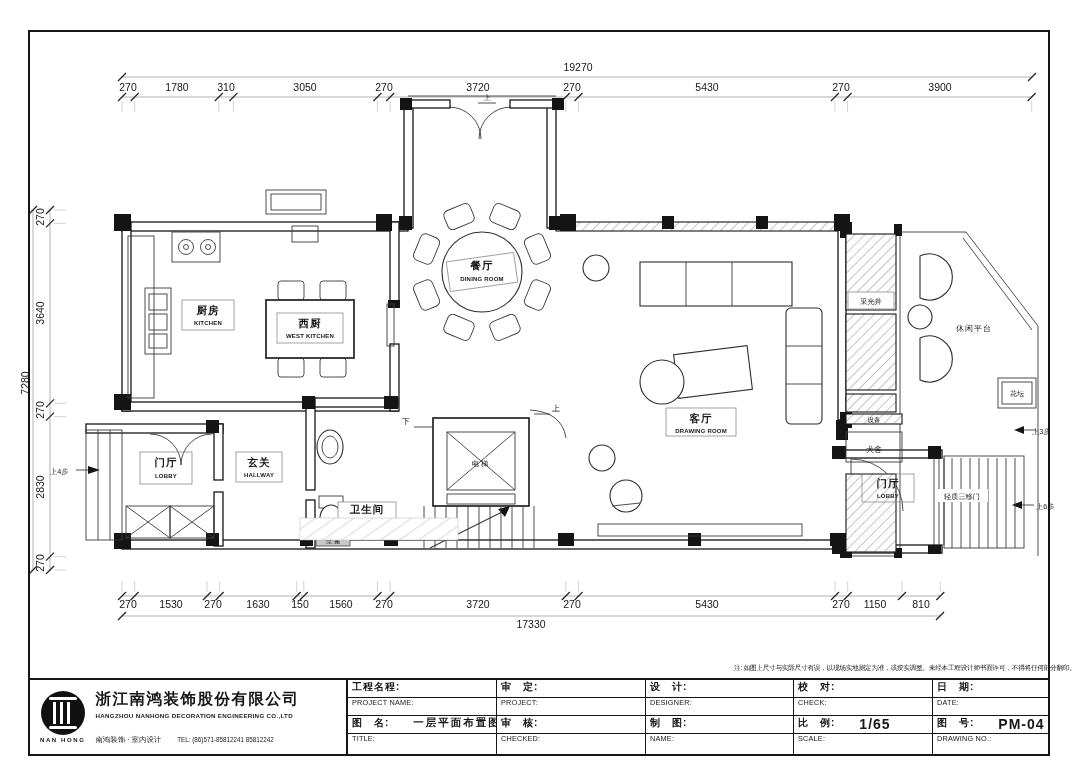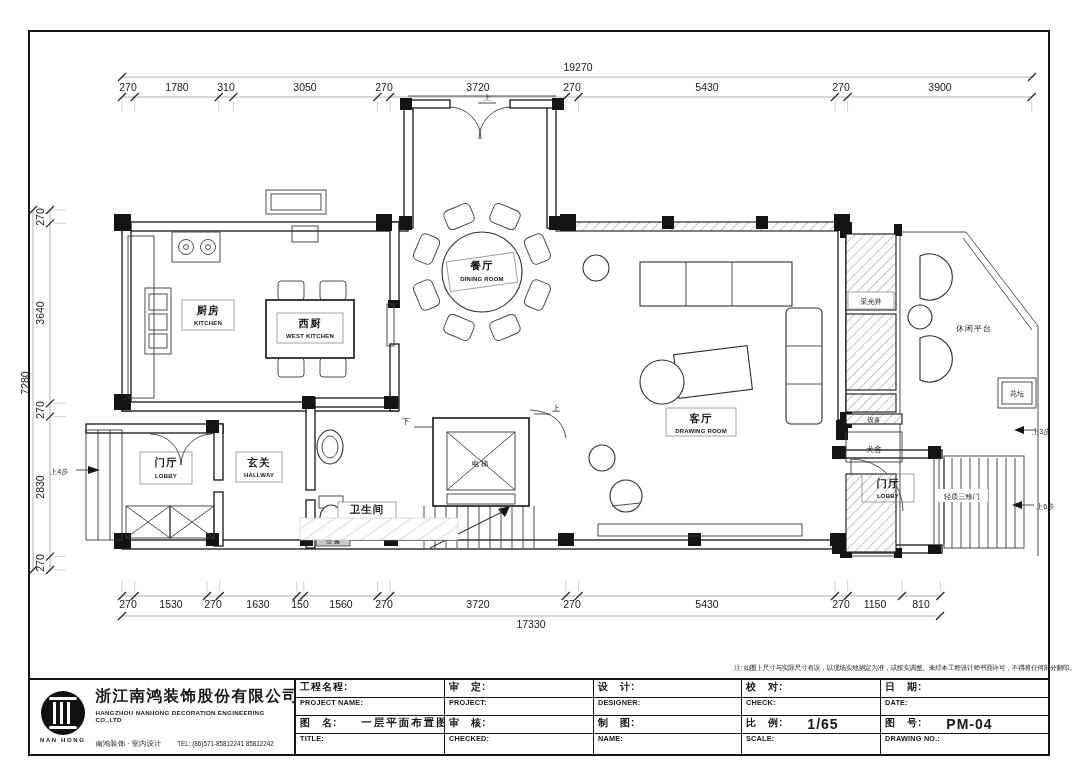--- a/index.html
+++ b/index.html
@@ -25,21 +25,21 @@
   .s7{font:7.2px "Liberation Sans",sans-serif}
   .lb{fill:none;stroke:#8c8c8c;stroke-width:0.8}
   .lbw{fill:#fff;stroke:#8c8c8c;stroke-width:0.8}
   .anc{text-anchor:middle}
   
   .note{position:absolute;left:734px;top:664px;width:318px;font-size:6.7px;
         letter-spacing:-0.3px;white-space:nowrap;color:#222}
   
   .titleblock{position:absolute;left:30px;top:678px;width:1018px;height:74px;
         border-top:2px solid #151515;display:flex;background:#fff;box-sizing:content-box}
-  .company{width:266px;border-right:2px solid #151515;display:flex;align-items:center;
+  .company{width:318px;border-right:2px solid #151515;display:flex;align-items:center;
         gap:10px;padding:2px 6px 2px 10px;box-sizing:border-box}
   .logo-wrap{display:flex;flex-direction:column;align-items:center}
   .logo{width:44px;height:44px;background:#111;border-radius:50%;display:flex;
         align-items:center;justify-content:center}
   .logo-col{width:20px;height:22px;position:relative;
         background:repeating-linear-gradient(90deg,#fff 0 3px,#111 3px 7px)}
   .logo-col::before{content:"";position:absolute;top:-5px;left:-4px;right:-4px;height:3px;background:#fff;border-radius:2px}
   .logo-col::after{content:"";position:absolute;bottom:-5px;left:-4px;right:-4px;height:3px;background:#fff;border-radius:2px}
   .logo-text{font-size:6px;font-weight:700;letter-spacing:1.6px;margin-top:2px}
   .ctext{flex:1;min-width:0}
@@ -47,21 +47,21 @@
   .cen{font-size:6.2px;font-weight:700;letter-spacing:0.3px;margin-top:2px;color:#222}
   .csub{font-size:7.4px;margin-top:16px;display:flex;gap:16px;align-items:baseline;color:#222}
   .csub .tel{font-size:6.3px}
   .tb-grid{flex:1;display:grid;grid-template-columns:149px 149px 148px 139px auto;
         grid-template-rows:18px 18px 18px auto}
   .cell{border-right:1.5px solid #151515;border-bottom:1.5px solid #151515;
         display:flex;align-items:flex-start;padding:0 4px;white-space:nowrap;overflow:hidden;box-sizing:border-box}
   .cell.lc{border-right:none}
   .cell.lr{border-bottom:none}
   .cell.zht{font-size:10px;font-weight:700;letter-spacing:1px}
-  .cell.ent{font-size:7.3px;font-weight:700;letter-spacing:0.2px}
+  .cell.ent{font-size:7.3px;font-weight:400;letter-spacing:0.2px}
   .val{margin-left:24px;letter-spacing:2px;font-size:10.5px}
   .val.num{letter-spacing:1px;font-size:14px}
 </style>
 </head>
 <body>
 
 <svg class="plan" width="1080" height="660" viewBox="0 0 1080 660">
   <defs>
     <pattern id="h1" patternUnits="userSpaceOnUse" width="7" height="7" patternTransform="rotate(45)">
       <rect width="7" height="7" fill="#fff"></rect>

